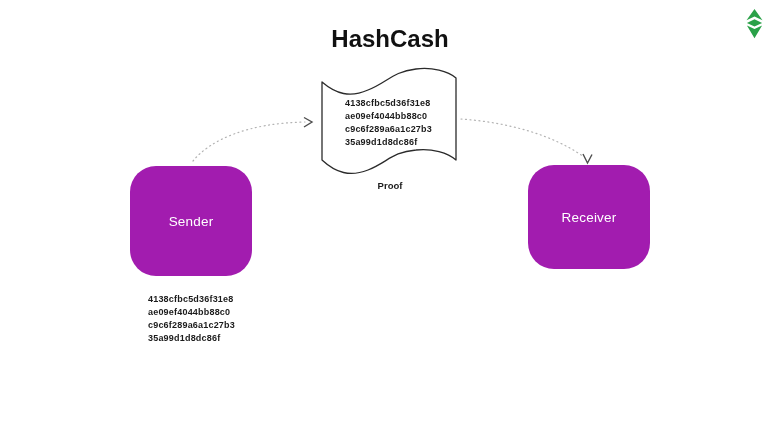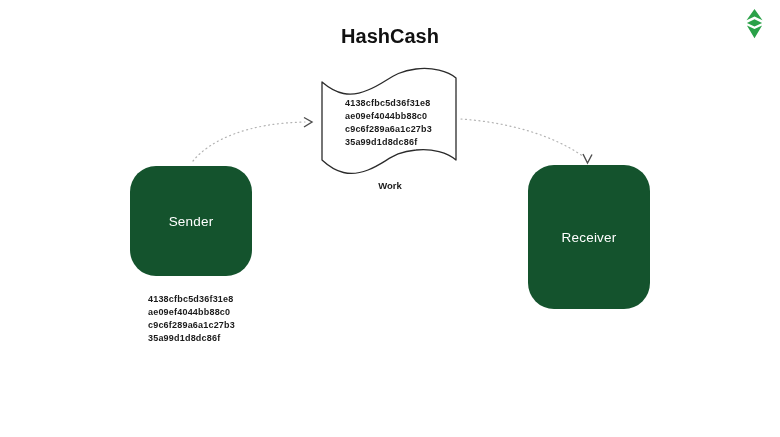--- a/index.html
+++ b/index.html
@@ -14,21 +14,21 @@
     height: 437px;
     background: #ffffff;
     overflow: hidden;
   }
   .title {
     position: absolute;
     left: 0;
     top: 25px;
     width: 100%;
     text-align: center;
-    font-size: 20px;
+    font-size: 24px;
     font-weight: 600;
     color: #111111;
   }
   .footer-caption {
     position: absolute;
     left: 0;
     top: 348px;
     width: 100%;
     text-align: center;
     font-size: 26px;
@@ -74,28 +74,28 @@
     left: 320px;
     top: 180px;
     width: 140px;
     text-align: center;
     font-size: 9.5px;
     font-weight: 600;
     color: #1b1b1b;
   }
   .node {
     position: absolute;
-    background: #14532d;
+    background: #a21caf;
     border-radius: 26px;
     display: flex;
     align-items: center;
     justify-content: center;
   }
   .node-sender { left: 130px; top: 166px; width: 122px; height: 110px; }
-  .node-receiver { left: 528px; top: 165px; width: 122px; height: 144px; }
+  .node-receiver { left: 528px; top: 165px; width: 122px; height: 104px; }
   .node-label {
     color: #ffffff;
     font-size: 13.5px;
     font-weight: 400;
     letter-spacing: 0.2px;
   }
   .sender-hash {
     position: absolute;
     left: 148px;
     top: 293px;
@@ -140,21 +140,21 @@
              Z" fill="#ffffff" stroke="#2b2b2b" stroke-width="1.3" stroke-linejoin="round"></path>
   </svg>
 
   <div class="scroll-text">
     <div>4138cfbc5d36f31e8</div>
     <div>ae09ef4044bb88c0</div>
     <div>c9c6f289a6a1c27b3</div>
     <div>35a99d1d8dc86f</div>
   </div>
 
-  <div class="email-label">Work</div>
+  <div class="email-label">Proof</div>
 
   <div class="node node-sender">
     <span class="node-label">Sender</span>
   </div>
 
   <div class="node node-receiver">
     <span class="node-label">Receiver</span>
   </div>
 
   <div class="sender-hash">

